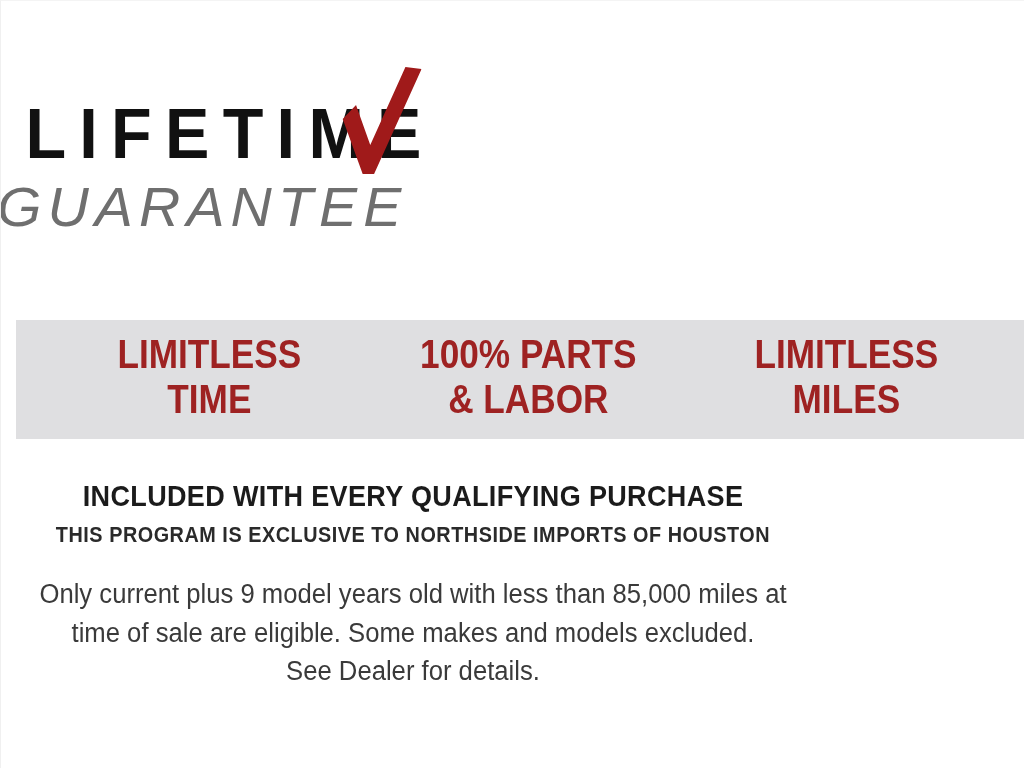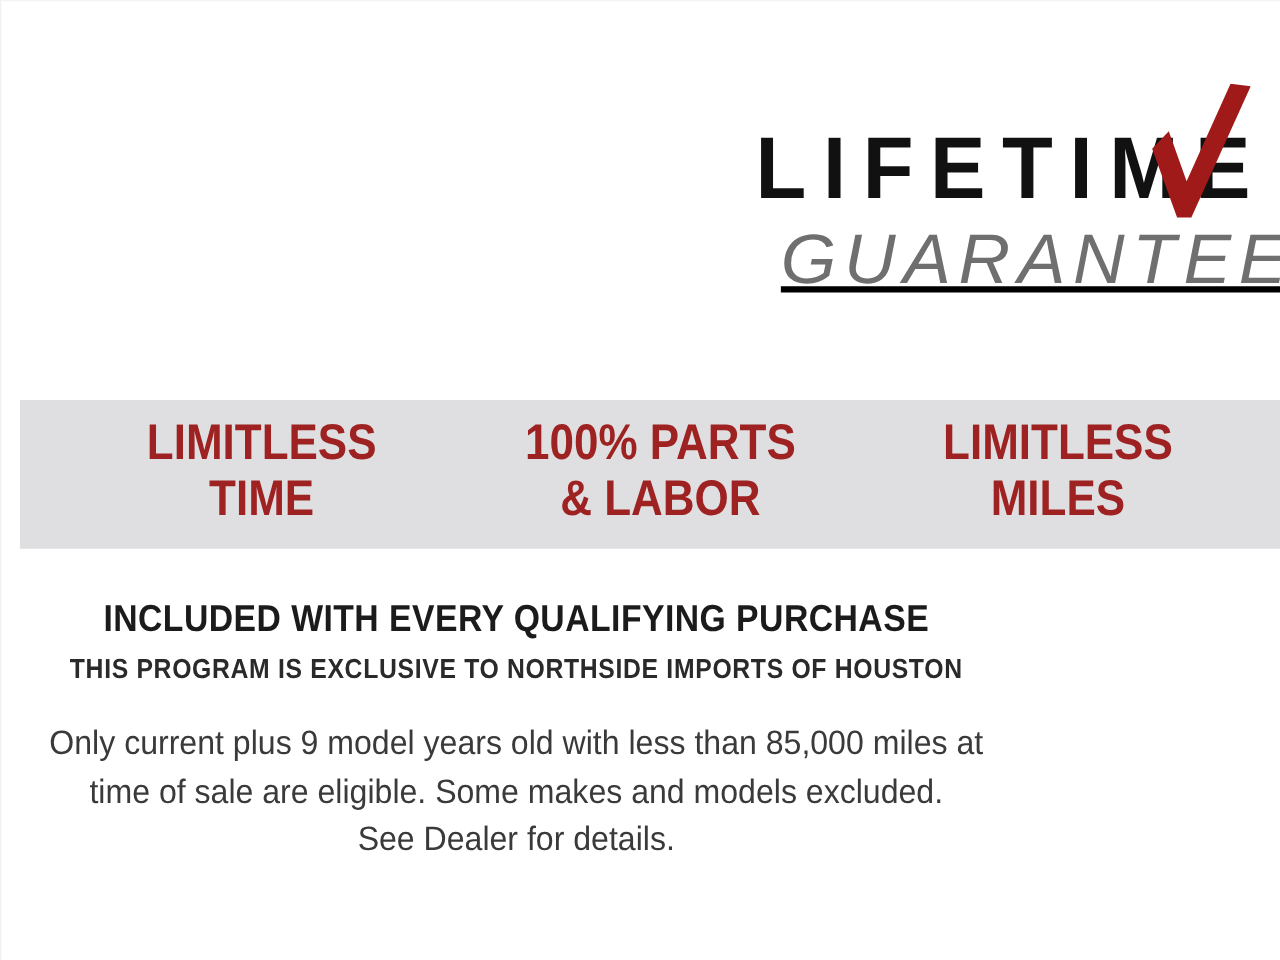--- a/index.html
+++ b/index.html
@@ -21,22 +21,21 @@
     border-left: 1px solid #f0f0f0;
     border-top: 1px solid #f4f4f4;
   }
 
   
   .logo-block {
     position: absolute;
     left: 0;
     top: 98px;
     width: 1024px;
-    text-align: right;
-    text-decoration: underline;
+    text-align: left;
   }
   .logo-lifetime {
     position: relative;
     display: inline-block;
     font-family: "Liberation Sans", sans-serif;
     font-weight: bold;
     font-size: 70px;
     line-height: 1;
     letter-spacing: 14px;
     color: #111111;

